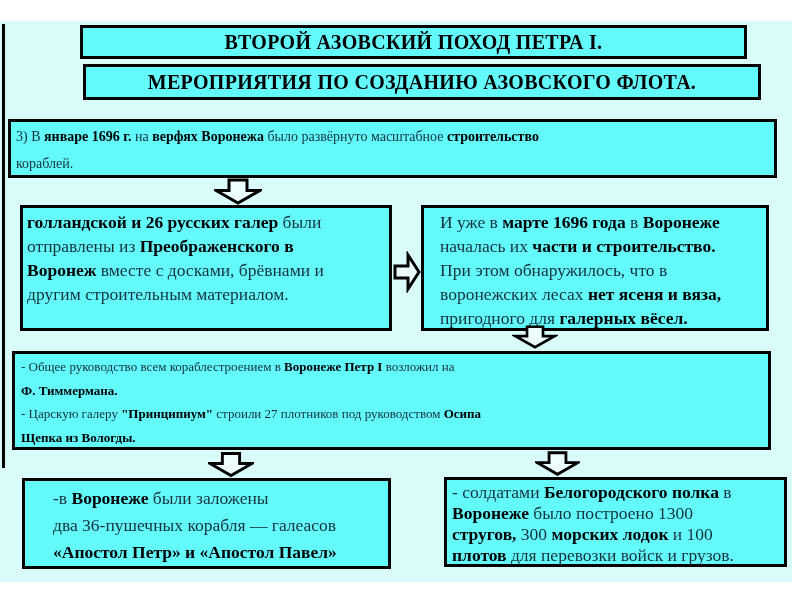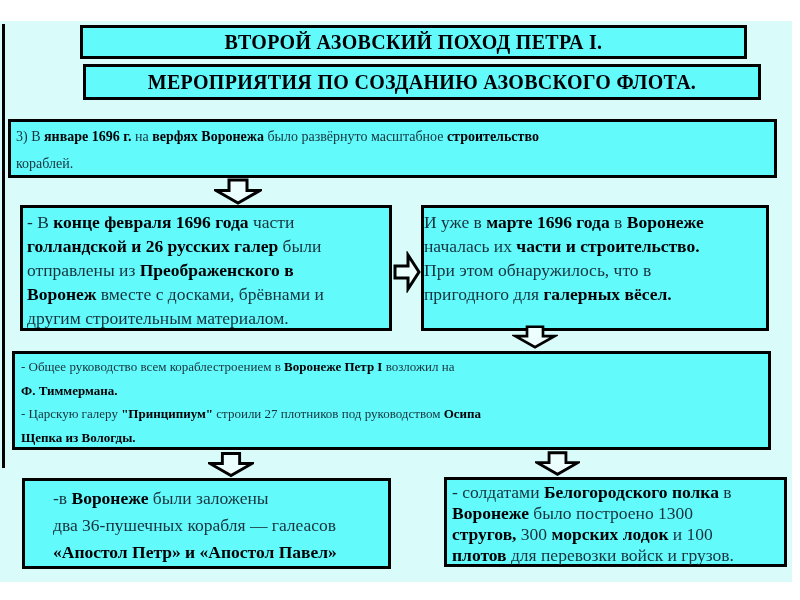--- a/index.html
+++ b/index.html
@@ -40,21 +40,21 @@
     white-space:nowrap;
   }
   .t1{left:80px;top:25px;width:667px;height:34px;}
   .t2{left:83px;top:64px;width:678px;height:36px;}
   .block .line{white-space:nowrap;}
   .b-jan{left:8px;top:119px;width:769px;height:59px;
     font-size:14px;line-height:27px;padding:1px 5px;}
   .b-left{left:20px;top:205px;width:372px;height:126px;
     font-size:17.5px;line-height:24px;padding:2px 4px;}
   .b-right{left:421px;top:205px;width:348px;height:126px;
-    font-size:17.5px;line-height:24px;padding:2px 0;}
+    font-size:17.5px;line-height:24px;padding:2px 16px;}
   .b-wide{left:12px;top:351px;width:759px;height:99px;
     font-size:13px;line-height:23.5px;padding:1px 6px;}
   .b-bl{left:22px;top:478px;width:369px;height:91px;
     font-size:17.5px;line-height:27px;padding:4px 12px 4px 28px;}
   .b-br{left:444px;top:477px;width:343px;height:90px;
     font-size:17.5px;line-height:21px;padding:2px 5px;}
   .arrow{position:absolute;line-height:0;}
   .a1{left:214px;top:178px;}
   .a-r{left:393px;top:251px;}
   .a2{left:512px;top:325px;}
@@ -83,37 +83,37 @@
       <div class="line"><span>кораблей.</span></div>
     </div>
 
   <div class="arrow a1">
     <svg width="48" height="27" viewBox="0 0 48 27" aria-hidden="true">
       <polygon points="15,2 33,2 33,12.5 46,12.5 24,25 2,12.5 15,12.5"></polygon>
     </svg>
   </div>
 
   <div class="box block b-left">
-      <div class="line"><span>- В </span><b>конце февраля 1696 года</b><span> части</span></div>
       <div class="line"><b>голландской и 26 русских галер</b><span> были</span></div>
       <div class="line"><span>отправлены из </span><b>Преображенского в</b></div>
       <div class="line"><b>Воронеж</b><span> вместе с досками, брёвнами и</span></div>
       <div class="line"><span>другим строительным материалом.</span></div>
     </div>
 
   <div class="arrow a-r">
     <svg width="28" height="42" viewBox="0 0 28 42" aria-hidden="true">
       <polygon points="2,15 15,15 15,4 26,21 15,38 15,27 2,27"></polygon>
     </svg>
   </div>
 
   <div class="box block b-right">
       <div class="line"><span>И уже в </span><b>марте 1696 года</b><span> в </span><b>Воронеже</b></div>
       <div class="line"><span>началась их </span><b>части и строительство.</b></div>
       <div class="line"><span>При этом обнаружилось, что в</span></div>
+      <div class="line"><span>воронежских лесах </span><b>нет ясеня и вяза,</b></div>
       <div class="line"><span>пригодного для </span><b>галерных вёсел.</b></div>
     </div>
 
   <div class="arrow a2">
     <svg width="46" height="24" viewBox="0 0 48 27" aria-hidden="true">
       <polygon points="15,2 33,2 33,12.5 46,12.5 24,25 2,12.5 15,12.5"></polygon>
     </svg>
   </div>
 
   <div class="box block b-wide">

